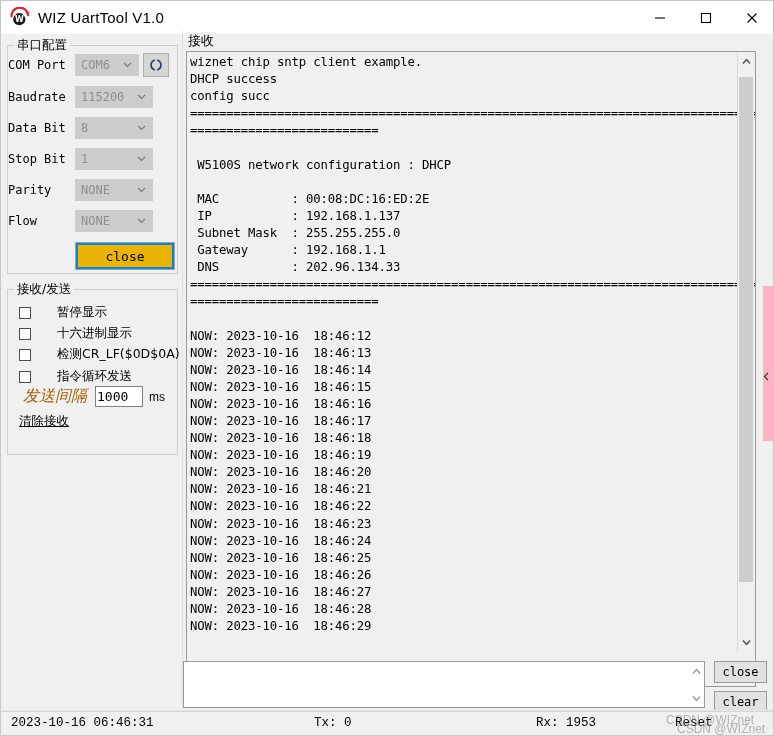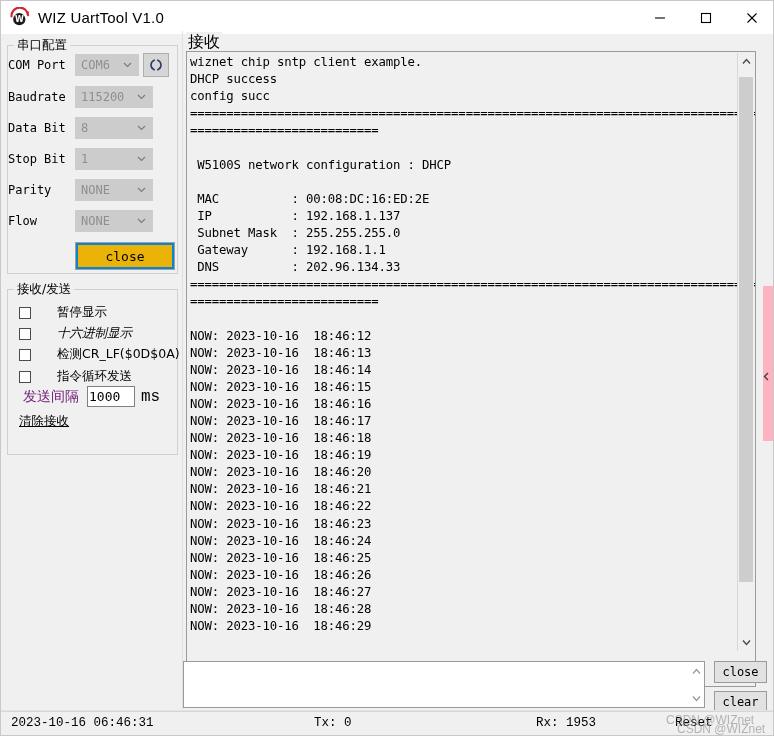--- a/index.html
+++ b/index.html
@@ -128,45 +128,45 @@
     margin-left: 6px;
     font-family: "DejaVu Sans", sans-serif;
     font-size: 12.5px; color: #000; white-space: nowrap;
   }
   #interval-row {
     position: absolute; left: 22px; top: 385px;
     display: flex; align-items: center;
   }
   #interval-label {
     font-family: "DejaVu Sans", sans-serif;
-    font-size: 14px; color: #701a75; margin-right: 8px;
+    font-size: 16px; color: #a16207; margin-right: 8px; font-style: italic;
   }
   #interval-input {
     width: 48px; height: 21px;
     background: #ffffff; border: 1px solid #808080;
     box-sizing: border-box;
     font-family: "DejaVu Sans Mono", monospace;
     font-size: 13px; color: #000;
     padding-left: 1px; display: flex; align-items: center;
   }
   #interval-unit {
     margin-left: 6px;
-    font-family: Liberation Mono, monospace;
-    font-size: 16px; color: #000;
+    font-family: Liberation Sans, sans-serif;
+    font-size: 12px; color: #000;
   }
   #clear-rx-link {
     position: absolute; left: 18px; top: 412px;
     font-family: "DejaVu Sans", sans-serif;
     font-size: 12.5px; color: #000;
     text-decoration: underline;
   }
   #rx-title {
     position: absolute; left: 185px; top: 31px;
     font-family: "DejaVu Sans", sans-serif;
-    font-size: 16px; color: #000;
+    font-size: 13px; color: #000;
     background: #f0f0f0; padding: 0 2px;
   }
   #terminal {
     position: absolute; left: 185px; top: 50px;
     width: 570px; height: 636px;
     background: #f0f0f0;
     border: 1px solid #9a9a9a;
     box-sizing: border-box;
     overflow: hidden;
   }
@@ -409,21 +409,21 @@
   <div id="btn-close">close</div>
 
   <div class="groupbox" id="grp-rxtx">
     <span class="group-title">接收/发送</span>
   </div>
 
   <div class="cbrow" style="top:302px;">
     <span class="cbox"></span>
     <span class="cblabel">暂停显示</span>
   </div>
-  <div class="cbrow" style="top:323px;font-style:italic;">
+  <div class="cbrow" style="top:323px;">
     <span class="cbox"></span>
     <span class="cblabel">十六进制显示</span>
   </div>
   <div class="cbrow" style="top:344px;">
     <span class="cbox"></span>
     <span class="cblabel">检测CR_LF($0D$0A)</span>
   </div>
   <div class="cbrow" style="top:366px;">
     <span class="cbox"></span>
     <span class="cblabel">指令循环发送</span>

